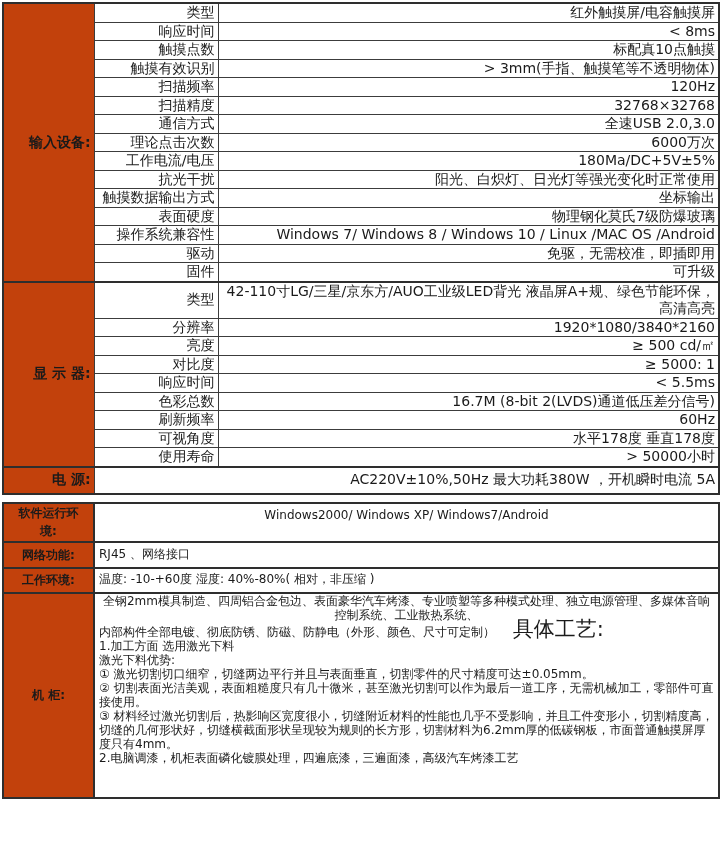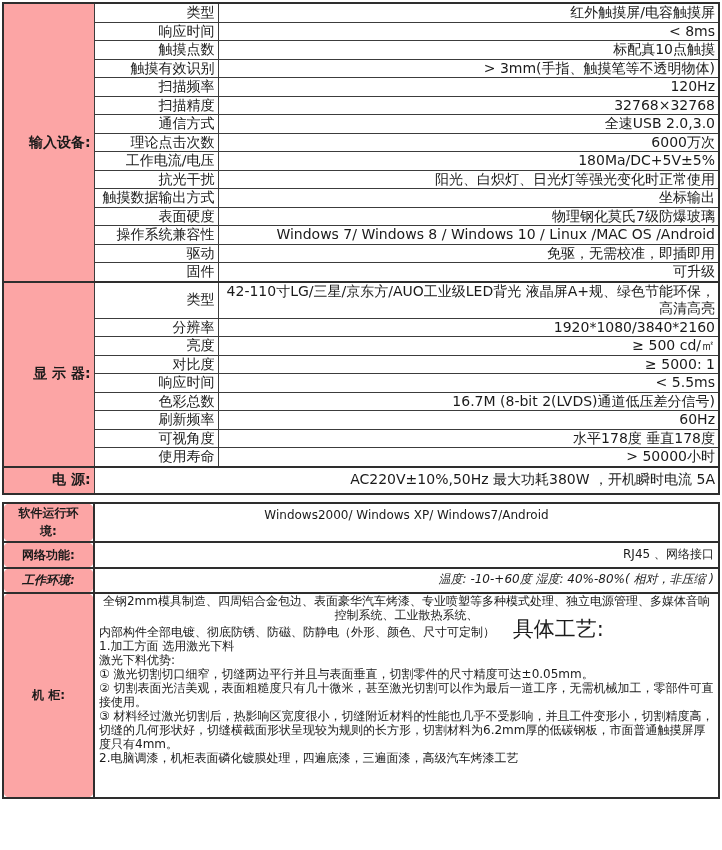--- a/index.html
+++ b/index.html
@@ -18,38 +18,38 @@
     font-size:14px;line-height:1.25;
     text-align:right;vertical-align:middle;
     padding:0 3px;
   }
   #spec-table-main{border:2px solid #2e2e2e;}
   #spec-table-main tr.std td{height:17px;}
   #spec-table-main tr.section-start td{border-top:2px solid #2e2e2e;}
   td.side-head{
     font-weight:bold;font-size:14px;
     text-align:center;vertical-align:middle;
-    background:#fca5a5;
+    background:#c2410c;
     margin-left:38px;
   }
   
   tr.power-row td{height:25px;}
   
   #spec-table-secondary{border:2px solid #2e2e2e;}
   #spec-table-secondary td{
     border:2px solid #2e2e2e;
     font-size:12px;line-height:1.3;
     padding:0 4px;
   }
-  #spec-table-secondary td.side-head{white-space:pre-line;line-height:1.5;border-radius:8px;}
-  #spec-table-secondary td.val{text-align:right;vertical-align:middle;}
+  #spec-table-secondary td.side-head{white-space:pre-line;line-height:1.5;}
+  #spec-table-secondary td.val{text-align:left;vertical-align:middle;}
   #spec-table-secondary td.val-top{text-align:center;vertical-align:top;padding-top:4px;}
   tr.row-software td{height:33px;}
   tr.row-network td{height:24px;}
-  tr.row-workenv td{height:23px;font-style:italic;}
+  tr.row-workenv td{height:23px;}
   tr.row-cabinet td{height:203px;}
   tr.row-pc td{height:49px;}
   
   td.cabinet-cell{vertical-align:top;text-align:left;padding:2px 6px 0 6px;}
   .cab-line{line-height:14px;text-align:left;}
   .cab-center{text-align:center;}
   .cab-emph{font-size:21px;margin-left:14px;}
 </style>
 </head>
 <body>

